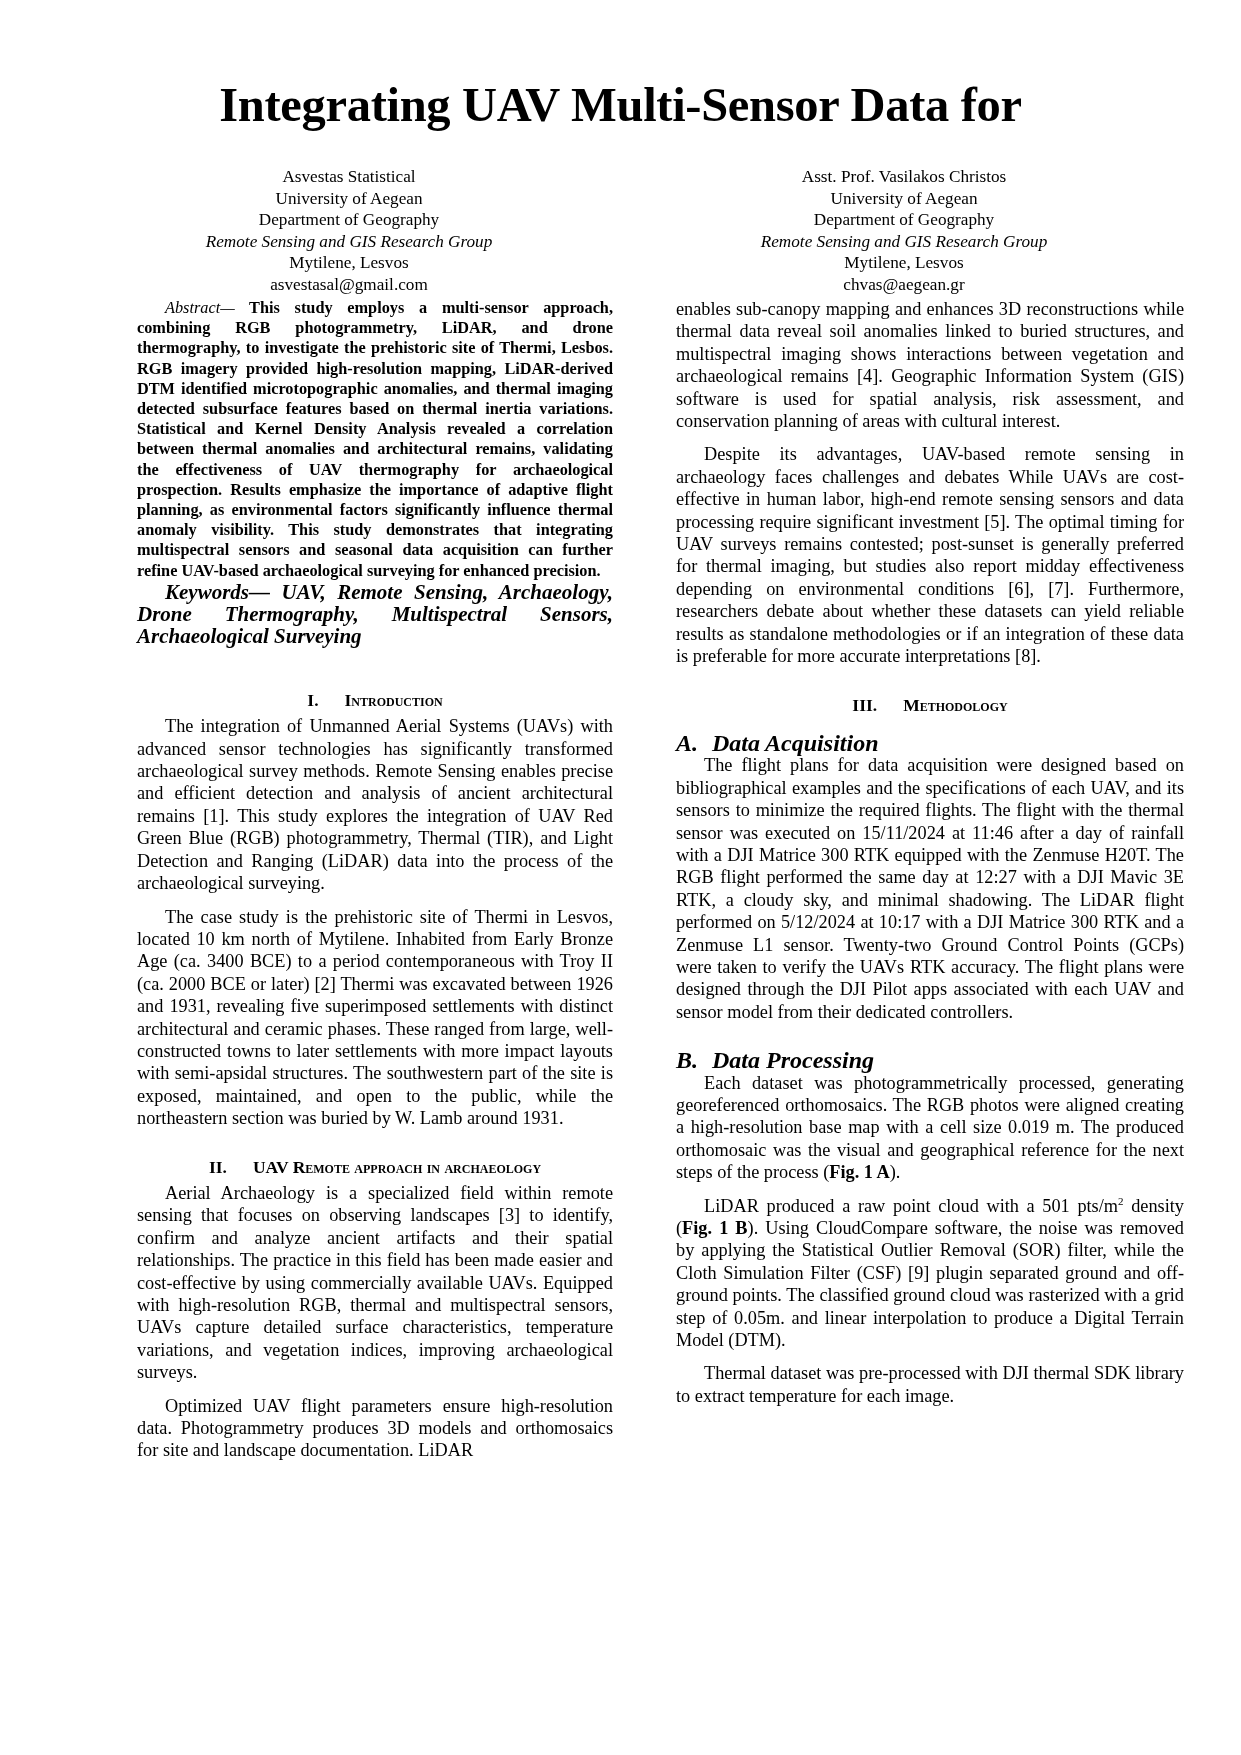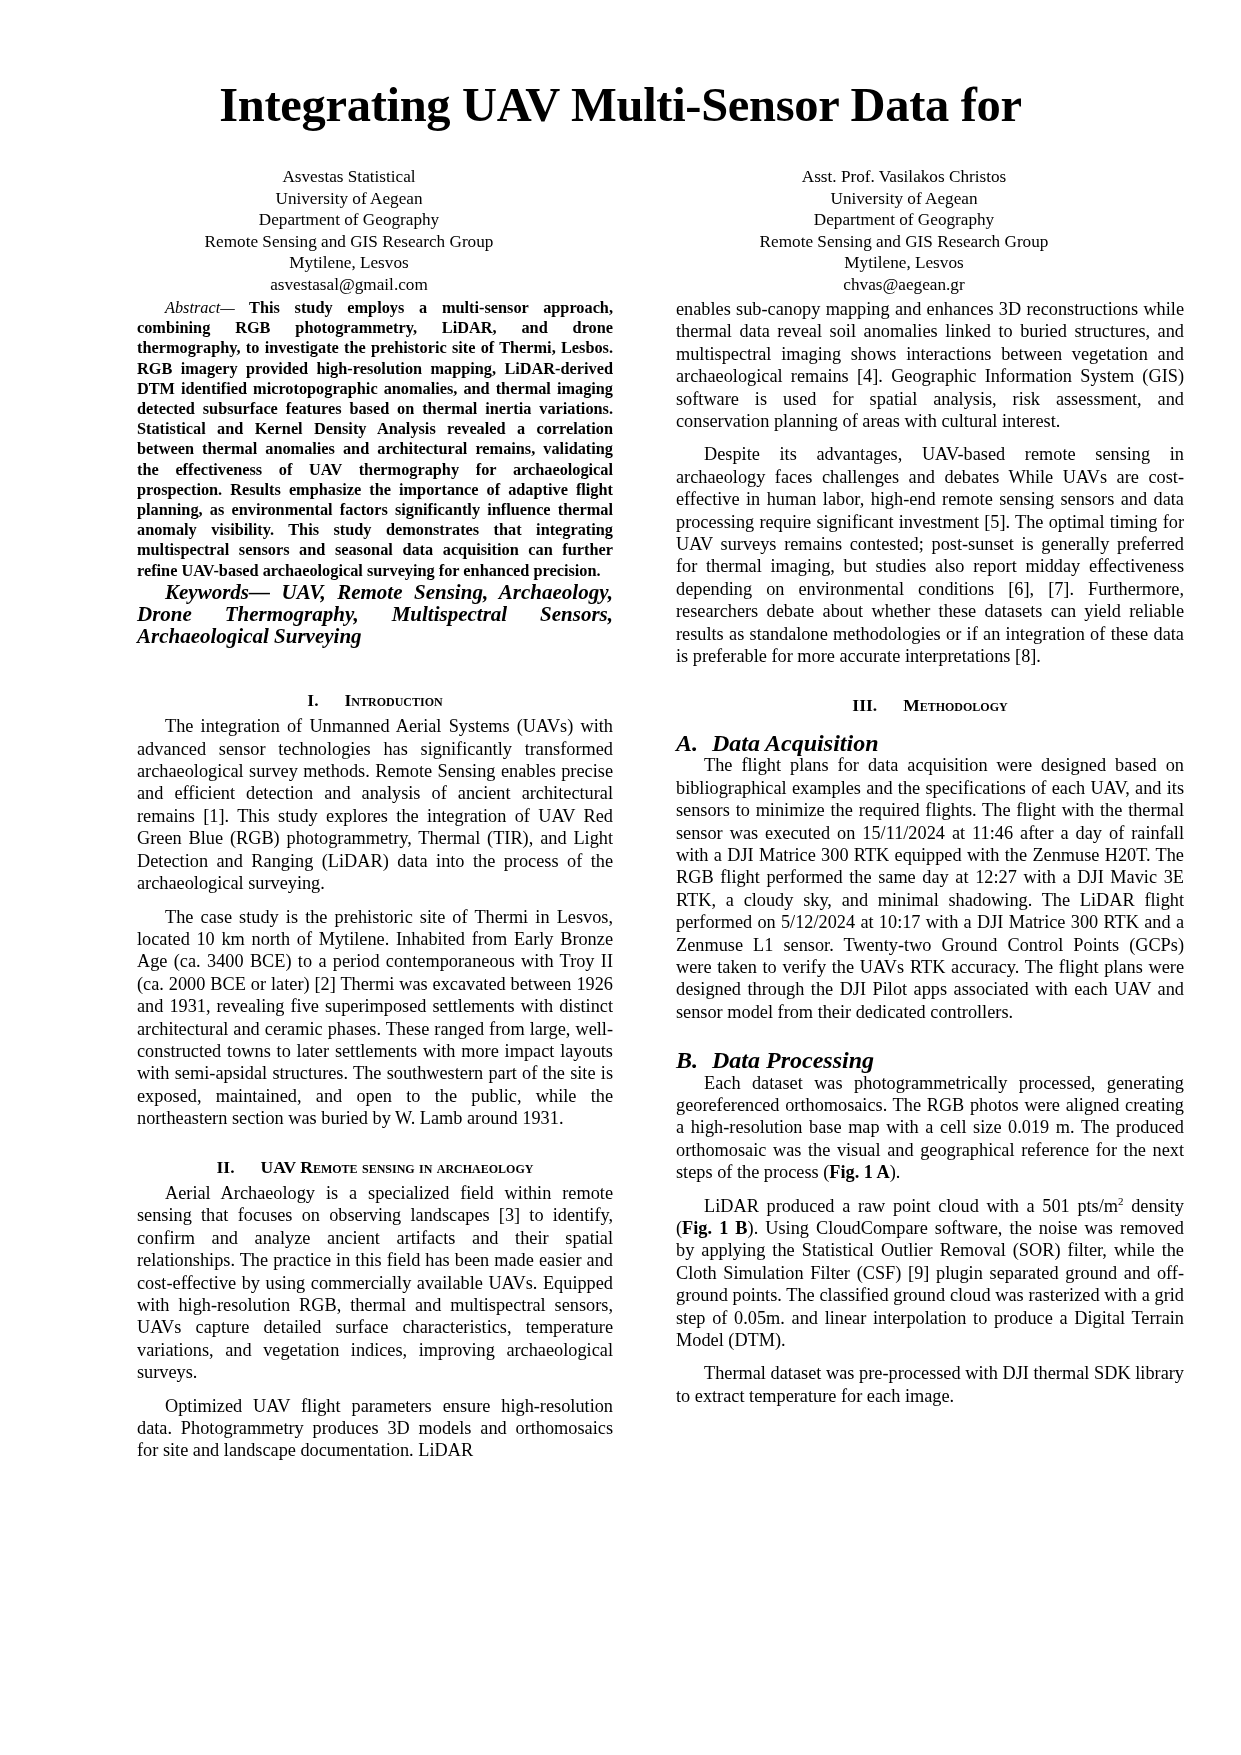--- a/index.html
+++ b/index.html
@@ -3,21 +3,21 @@
   <meta charset="utf-8">
   <style>
     html, body { margin: 0; padding: 0; background: #ffffff; }
     body { width: 1241px; height: 1755px; position: relative; overflow: hidden; color: #000; font-family: "Liberation Serif", "DejaVu Serif", serif; }
     .page { position: absolute; left: 0; top: 0; width: 1241px; height: 1755px; }
     .title { position: absolute; left: 60px; width: 1121px; top: 44px; text-align: center; font-size: 48.5px; line-height: 58px; letter-spacing: -0.3px; }
     .title .line { display: block; }
     .author { position: absolute; top: 166px; width: 460px; text-align: center; font-size: 17.2px; line-height: 21.6px; }
     .author.a1 { left: 119px; }
     .author.a2 { left: 674px; }
-    .author .it { }
+    .author .it { font-style: italic; }
     .col { position: absolute; top: 298px; font-size: 18.3px; line-height: 22.4px; text-align: justify; }
     .col.left { left: 125px; width: 476px; margin-left: 12px; }
     .col.right { left: 640px; width: 508px; margin-left: 36px; }
     .col p { margin: 0; text-indent: 28px; }
     .abstract { font-weight: bold; font-size: 16.3px; line-height: 20.2px; text-indent: 24px; text-align: justify; margin: 0; }
     .abstract .lbl { font-style: italic; font-weight: normal; }
     .keywords { font-weight: bold; font-style: italic; font-size: 21px; line-height: 22px; text-indent: 24px; margin: 22px 0 0 0; text-align: justify; }
     .sec-head { text-align: center; font-size: 17.5px; font-variant: small-caps; margin: 0; }
     .sec-head .num { display: inline-block; margin-right: 26px; }
     .sub-head { font-style: italic; font-size: 24px; margin: 0; }
@@ -60,21 +60,21 @@
 
     <div style="height:42px"></div>
 
     <h2 class="sec-head"><span class="num">I.</span><span>Introduction</span></h2>
     <div style="height:4px"></div>
     <p>The integration of Unmanned Aerial Systems (UAVs) with advanced sensor technologies has significantly transformed archaeological survey methods. Remote Sensing enables precise and efficient detection and analysis of ancient architectural remains [1]. This study explores the integration of UAV Red Green Blue (RGB) photogrammetry, Thermal (TIR), and Light Detection and Ranging (LiDAR) data into the process of the archaeological surveying.</p>
     <div class="gap-s"></div>
     <p>The case study is the prehistoric site of Thermi in Lesvos, located 10 km north of Mytilene. Inhabited from Early Bronze Age (ca. 3400 BCE) to a period contemporaneous with Troy II (ca. 2000 BCE or later) [2] Thermi was excavated between 1926 and 1931, revealing five superimposed settlements with distinct architectural and ceramic phases. These ranged from large, well-constructed towns to later settlements with more impact layouts with semi-apsidal structures. The southwestern part of the site is exposed, maintained, and open to the public, while the northeastern section was buried by W. Lamb around 1931.</p>
 
     <div style="height:26px"></div>
-    <h2 class="sec-head"><span class="num">II.</span><span>UAV Remote sensing in archaeology</span></h2>
+    <h2 class="sec-head"><span class="num">II.</span><span>UAV Remote approach in archaeology</span></h2>
     <div style="height:4px"></div>
     <p>Aerial Archaeology is a specialized field within remote sensing that focuses on observing landscapes [3] to identify, confirm and analyze ancient artifacts and their spatial relationships. The practice in this field has been made easier and cost-effective by using commercially available UAVs. Equipped with high-resolution RGB, thermal and multispectral sensors, UAVs capture detailed surface characteristics, temperature variations, and vegetation indices, improving archaeological surveys.</p>
     <div class="gap-s"></div>
     <p>Optimized UAV flight parameters ensure high-resolution data. Photogrammetry produces 3D models and orthomosaics for site and landscape documentation. LiDAR</p>
   </div>
 
   <div class="col right">
     <p style="text-indent:0">enables sub-canopy mapping and enhances 3D reconstructions while thermal data reveal soil anomalies linked to buried structures, and multispectral imaging shows interactions between vegetation and archaeological remains [4]. Geographic Information System (GIS) software is used for spatial analysis, risk assessment, and conservation planning of areas with cultural interest.</p>
     <div class="gap-s"></div>
     <p>Despite its advantages, UAV-based remote sensing in archaeology faces challenges and debates While UAVs are cost-effective in human labor, high-end remote sensing sensors and data processing require significant investment [5]. The optimal timing for UAV surveys remains contested; post-sunset is generally preferred for thermal imaging, but studies also report midday effectiveness depending on environmental conditions [6], [7]. Furthermore, researchers debate about whether these datasets can yield reliable results as standalone methodologies or if an integration of these data is preferable for more accurate interpretations [8].</p>

